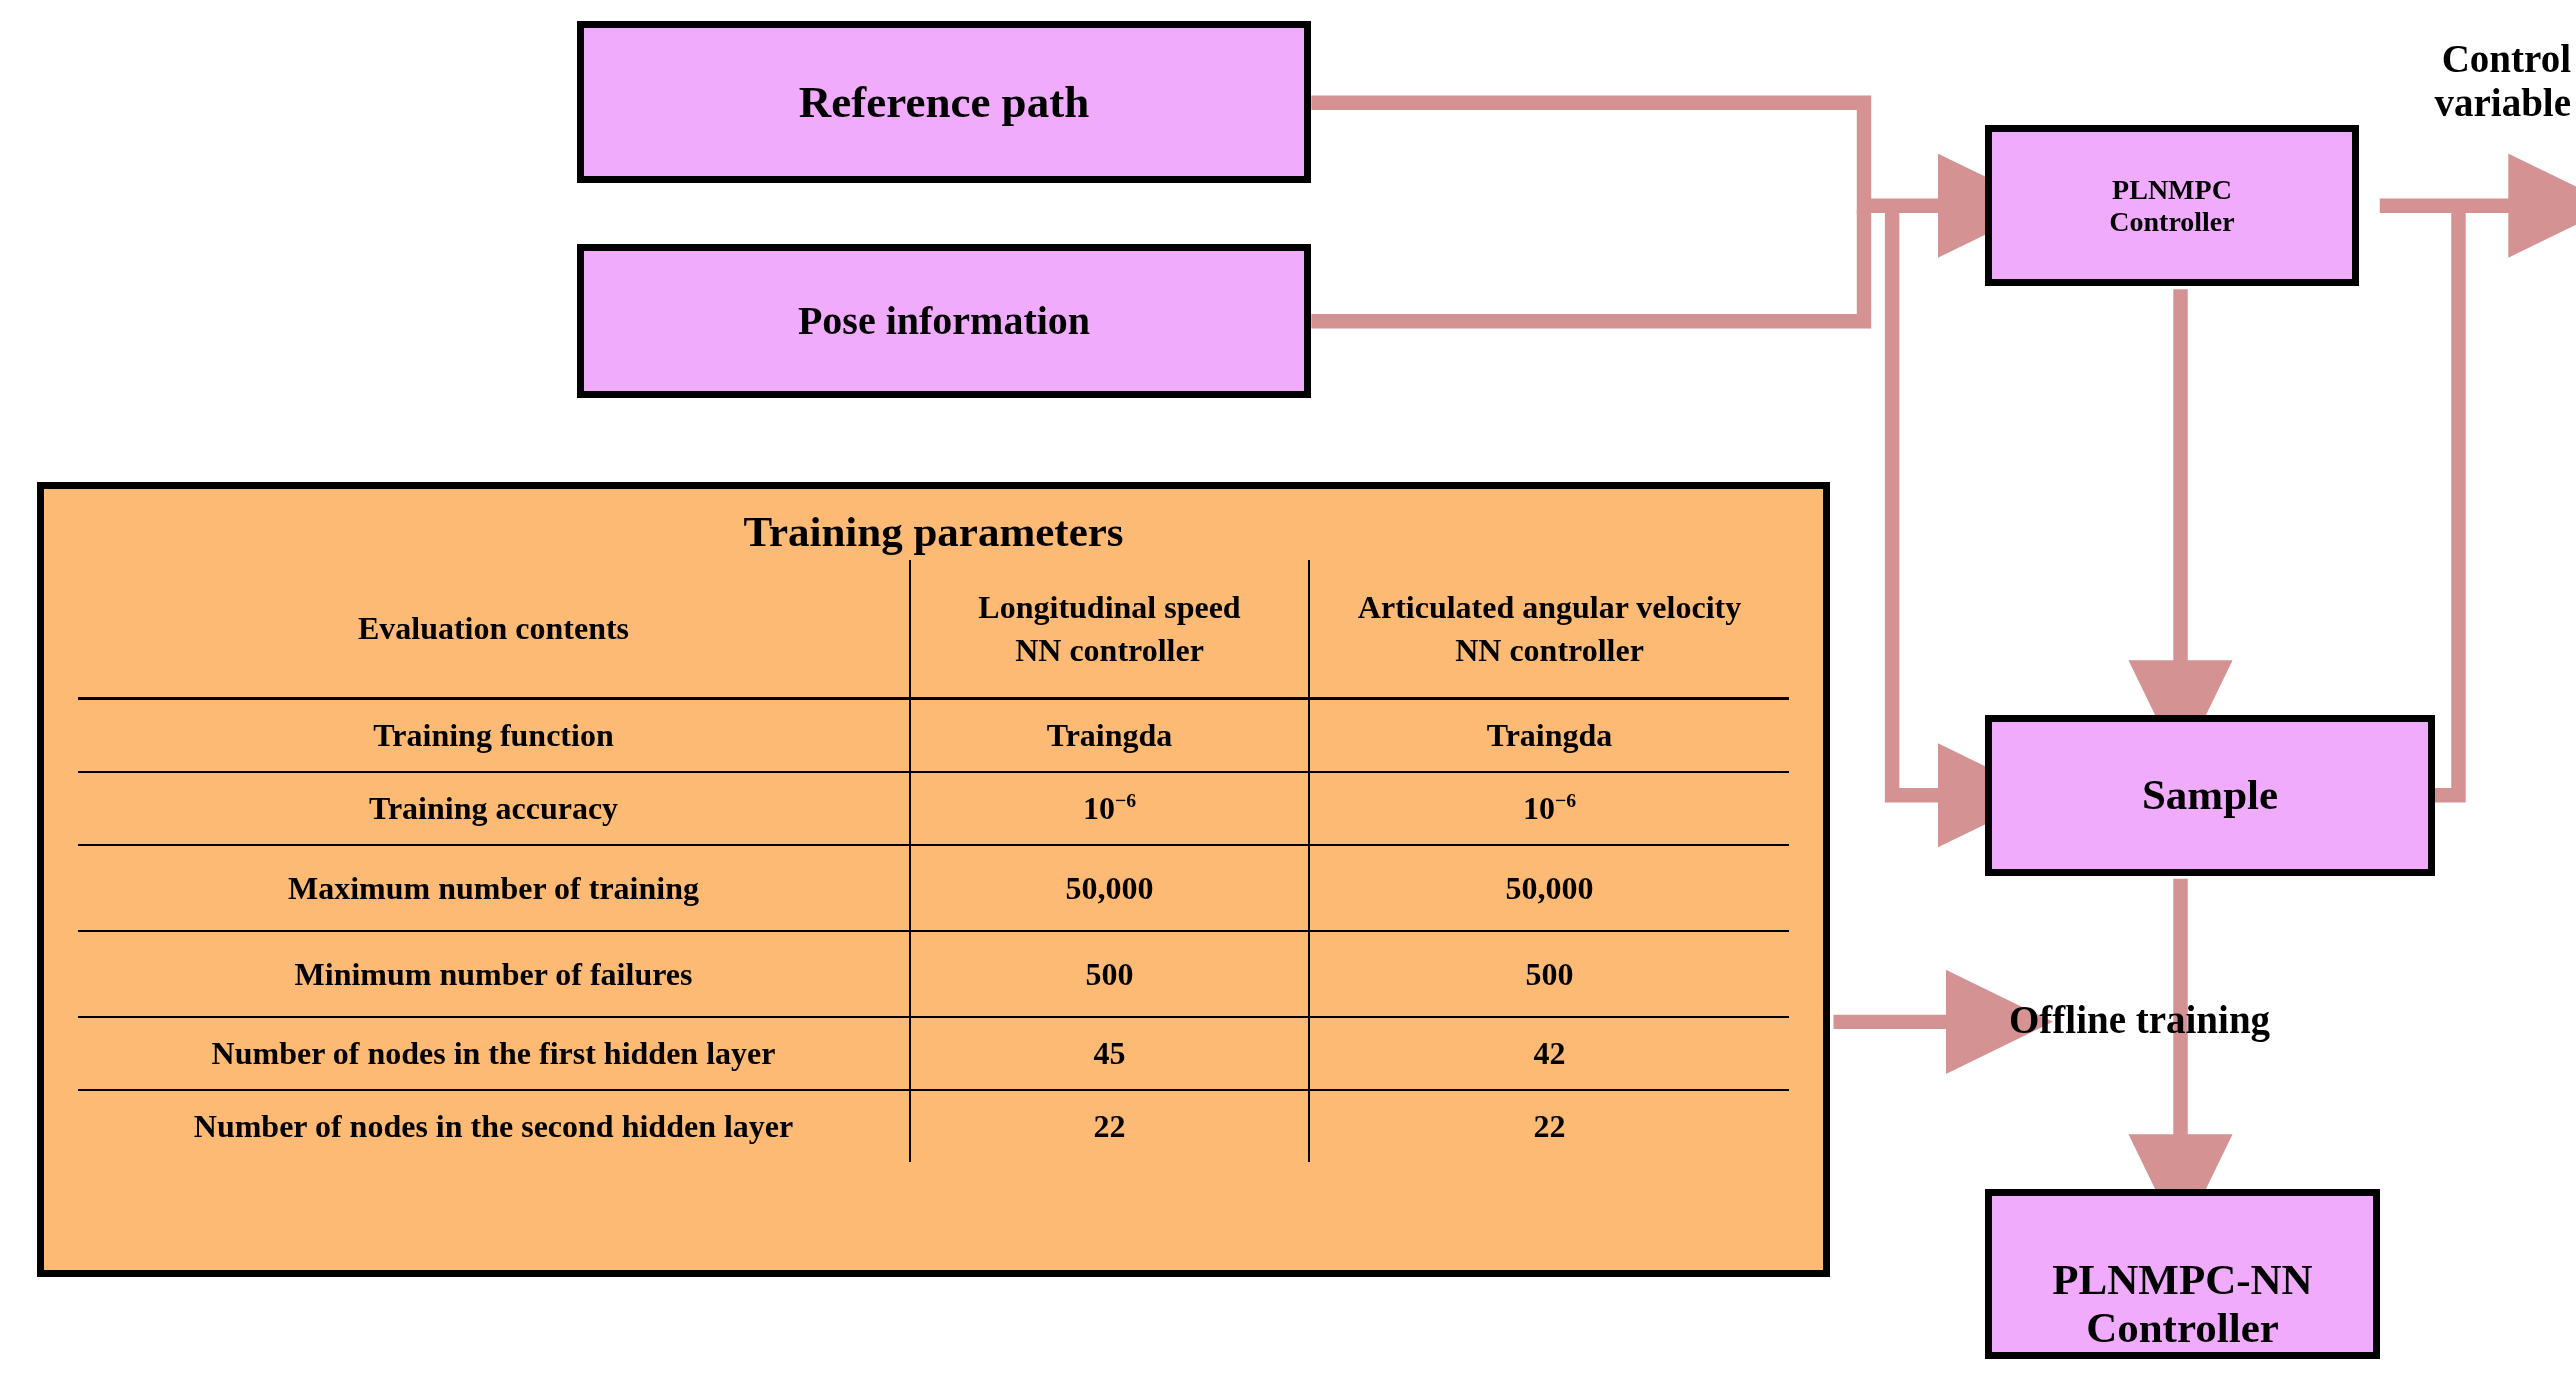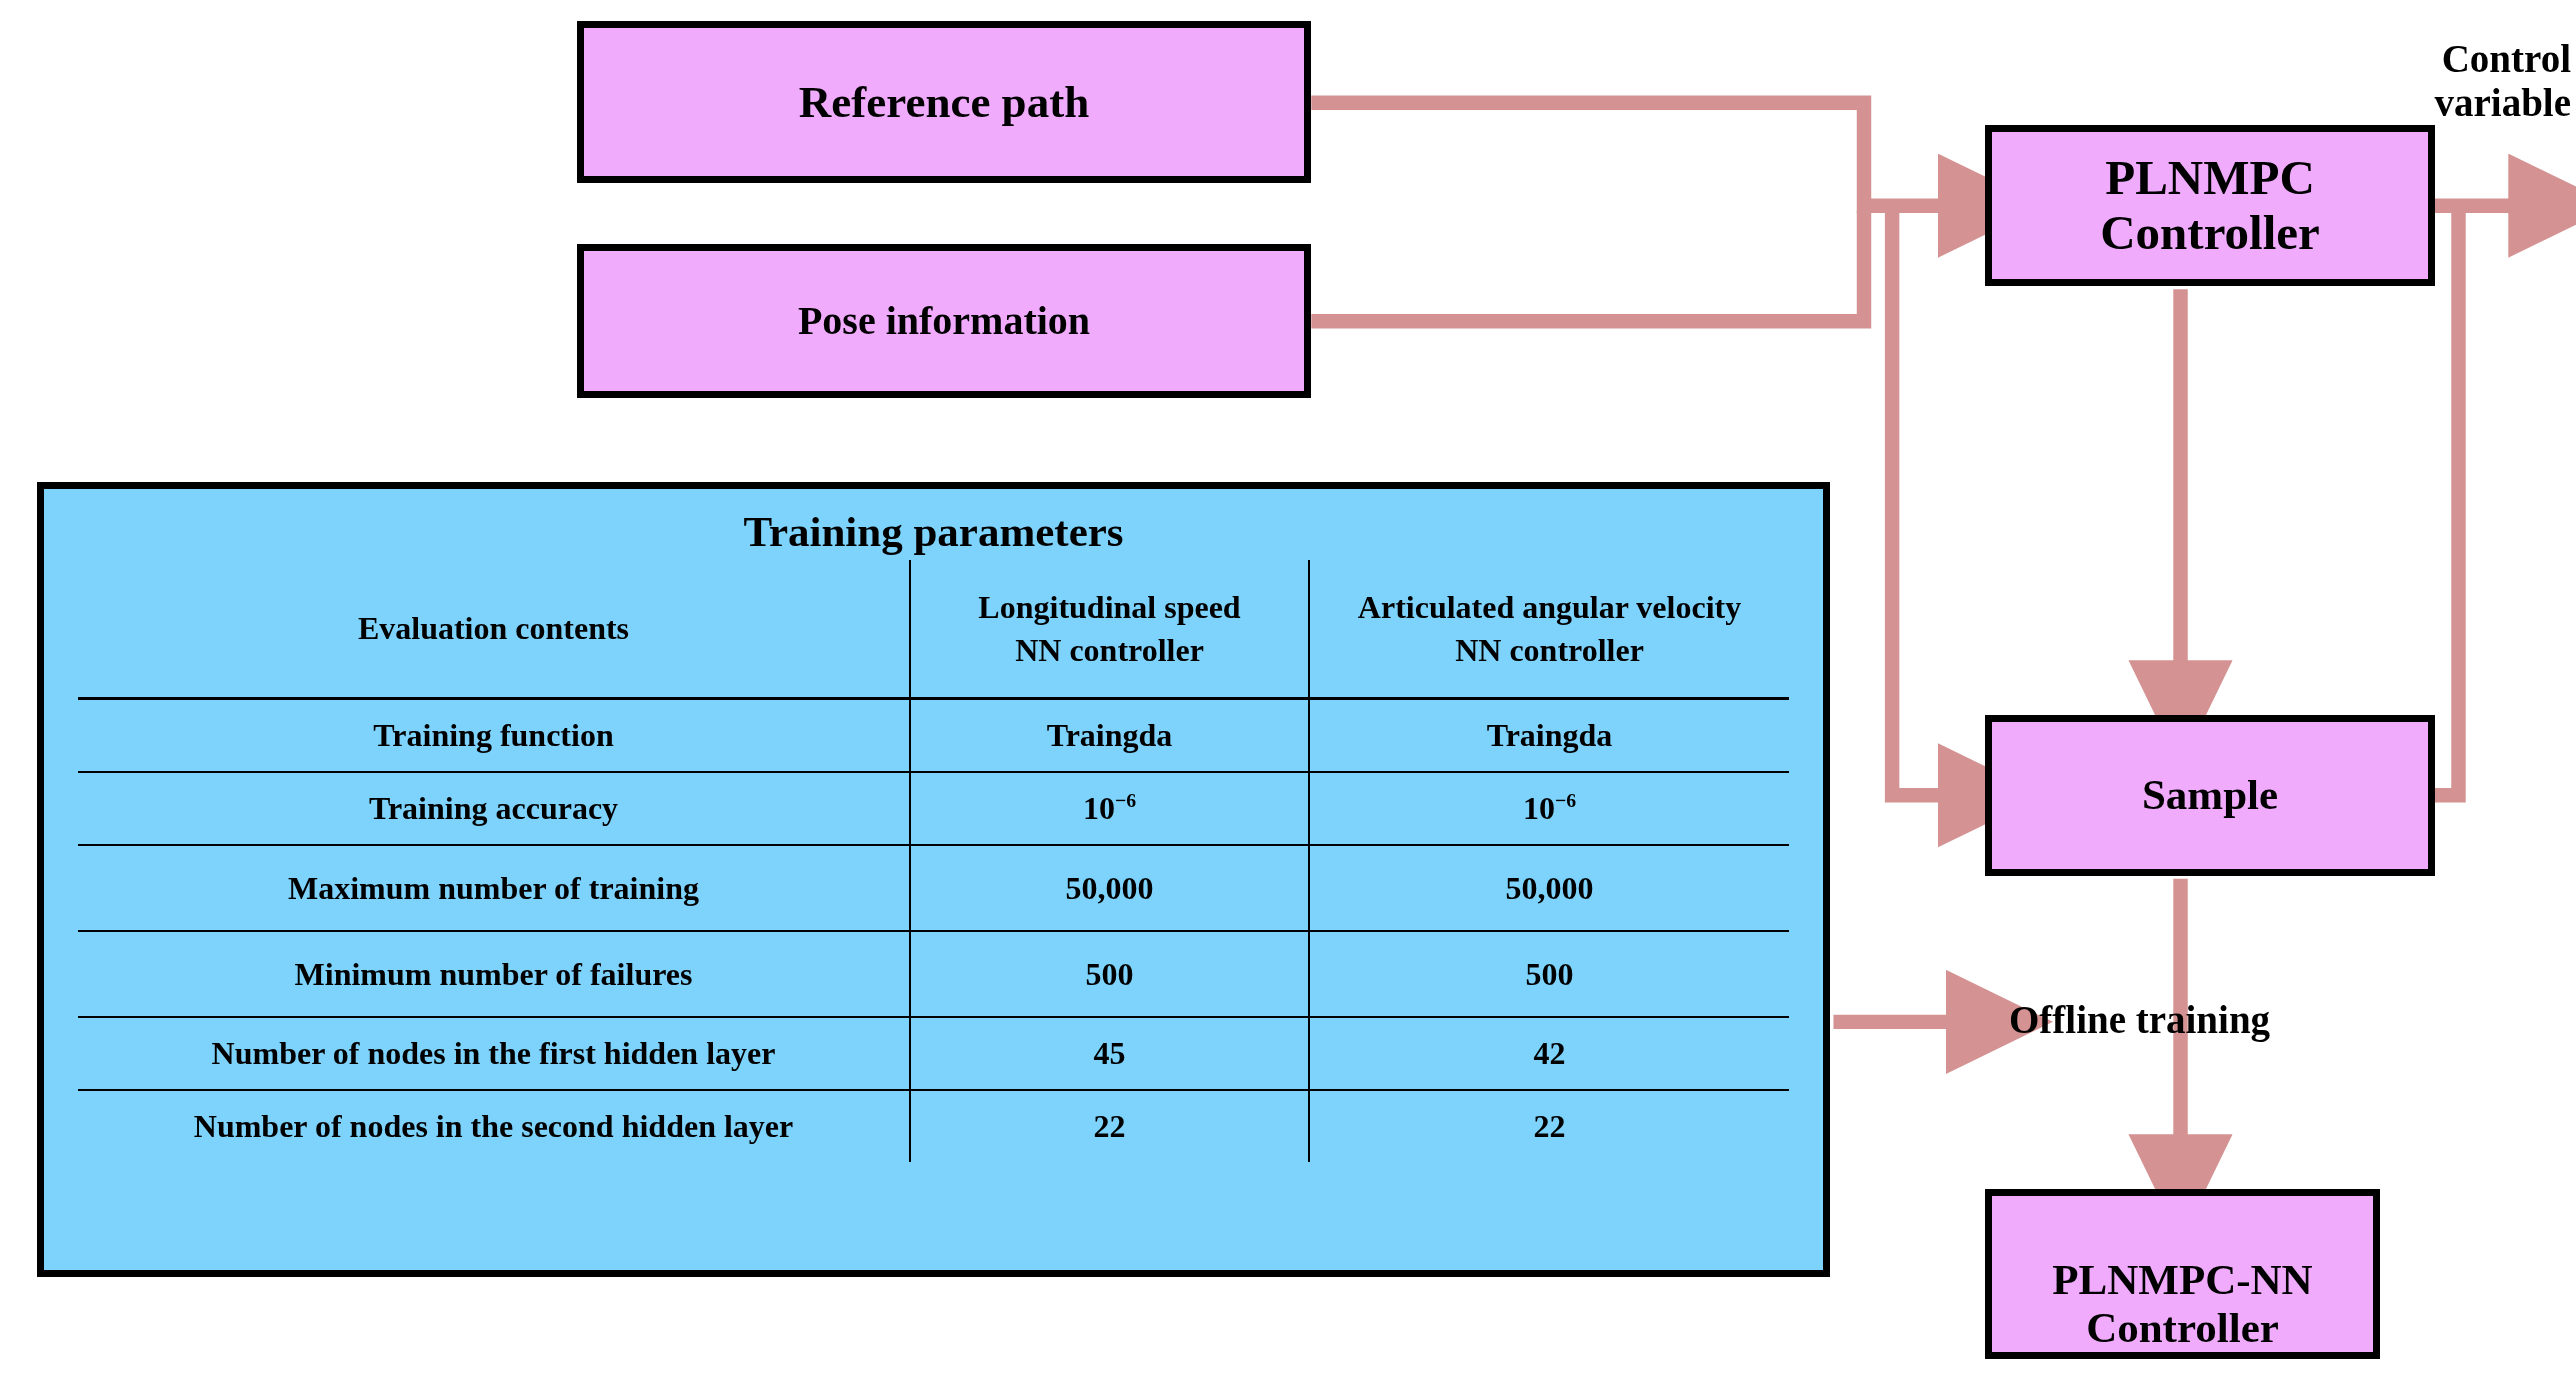--- a/index.html
+++ b/index.html
@@ -40,22 +40,22 @@
   }
   #node-reference-path {
     left: 577px; top: 21px; width: 734px; height: 162px;
     font-size: 45px;
   }
   #node-pose-information {
     left: 577px; top: 244px; width: 734px; height: 154px;
     font-size: 40px;
   }
   #node-plnmpc-controller {
-    left: 1985px; top: 125px; width: 450px; height: 161px;
-    font-size: 49px;
+    left: 1985px; top: 125px; width: 374px; height: 161px;
+    font-size: 28px;
   }
   #node-sample {
     left: 1985px; top: 715px; width: 450px; height: 161px;
     font-size: 43px;
   }
   #node-plnmpc-nn-controller {
     left: 1985px; top: 1189px; width: 395px; height: 170px;
     font-size: 43px;
     align-items: flex-end;
   }
@@ -80,21 +80,21 @@
     font-size: 39px;
     text-align: left;
     margin-top: 8px;
   }
 
   
   #panel-training-parameters {
     position: absolute;
     left: 37px; top: 482px;
     width: 1793px; height: 795px;
-    background: #7dd3fc;
+    background: #fdba74;
     border: 7.2px solid #000000;
     box-sizing: border-box;
     z-index: 3;
   }
   #panel-title {
     text-align: center;
     font-size: 43px;
     font-weight: bold;
     color: #000000;
     margin: 17.7px 0 4.8px 0;

